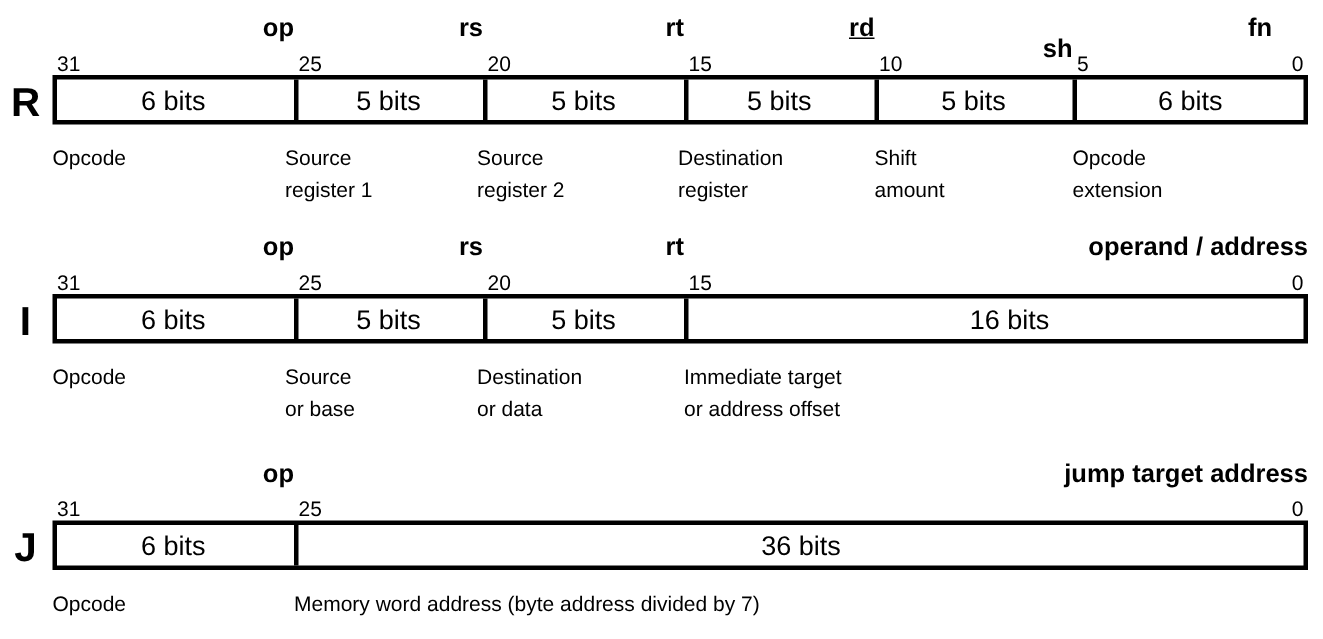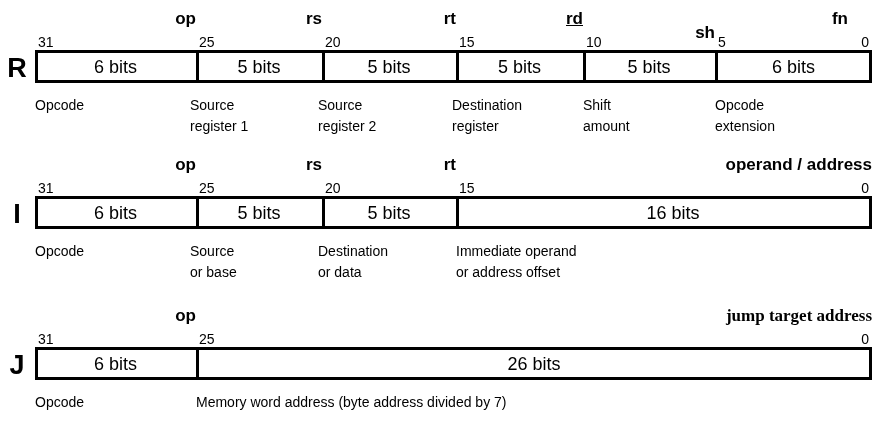--- a/index.html
+++ b/index.html
@@ -154,38 +154,38 @@
     <div class="cell-width" style="left:35px;  top:204px; width:161px;">6 bits</div>
     <div class="cell-width" style="left:196px; top:204px; width:126px;">5 bits</div>
     <div class="cell-width" style="left:322px; top:204px; width:134px;">5 bits</div>
     <div class="cell-width" style="left:456px; top:204px; width:376px;margin-left:29px;">16 bits</div>
 
     <div class="caption" style="left:35px;  top:241px; width:161px;">Opcode</div>
     <div class="caption" style="left:190px; top:241px; width:138px;">Source
 or base</div>
     <div class="caption" style="left:318px; top:241px; width:142px;">Destination
 or data</div>
-    <div class="caption" style="left:456px; top:241px; width:416px;">Immediate operand
+    <div class="caption" style="left:456px; top:241px; width:416px;">Immediate target
 or address offset</div>
   </div>
 
   <div>
     <div class="row-letter" style="left:2px; top:352px;">J</div>
 
     <div class="field-name" style="left:35px;  top:307px; width:161px;">op</div>
-    <div class="field-name" style="left:196px; top:307px; width:676px;font-family:Liberation Serif, serif;">jump target address</div>
+    <div class="field-name" style="left:196px; top:307px; width:676px;">jump target address</div>
 
     <div class="bit-num left" style="left:38px;  top:332px;">31</div>
     <div class="bit-num left" style="left:199px; top:332px;">25</div>
     <div class="bit-num right" style="left:820px; top:332px; width:49px;">0</div>
 
     <div class="word-box" style="left:35px; top:347px; width:837px; height:33px;">
       <div class="cell-divider" style="left:158px; top:0; height:27px;"></div>
     </div>
 
     <div class="cell-width" style="left:35px;  top:355px; width:161px;">6 bits</div>
-    <div class="cell-width" style="left:196px; top:355px; width:676px;">26 bits</div>
+    <div class="cell-width" style="left:196px; top:355px; width:676px;">36 bits</div>
 
     <div class="caption" style="left:35px;  top:392px; width:161px;">Opcode</div>
     <div class="caption" style="left:196px; top:392px; width:676px;">Memory word address (byte address divided by 7)</div>
   </div>
 
 </div>
 
 </body></html>

